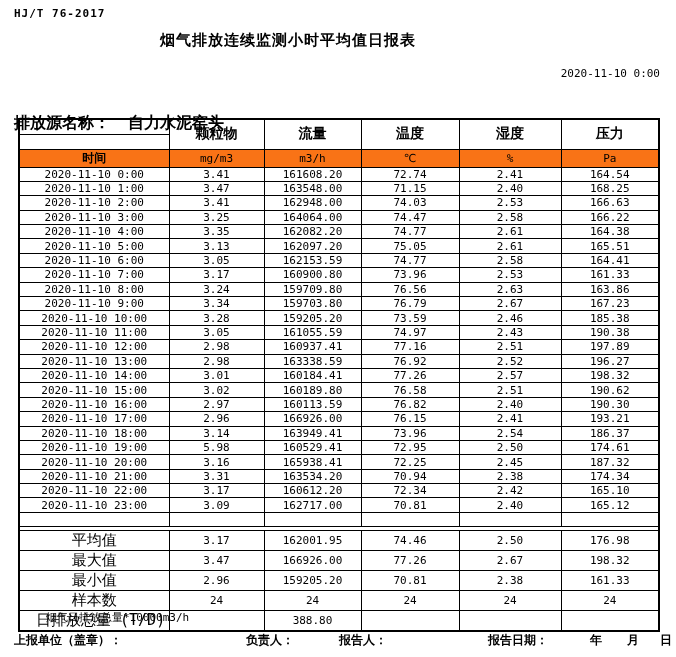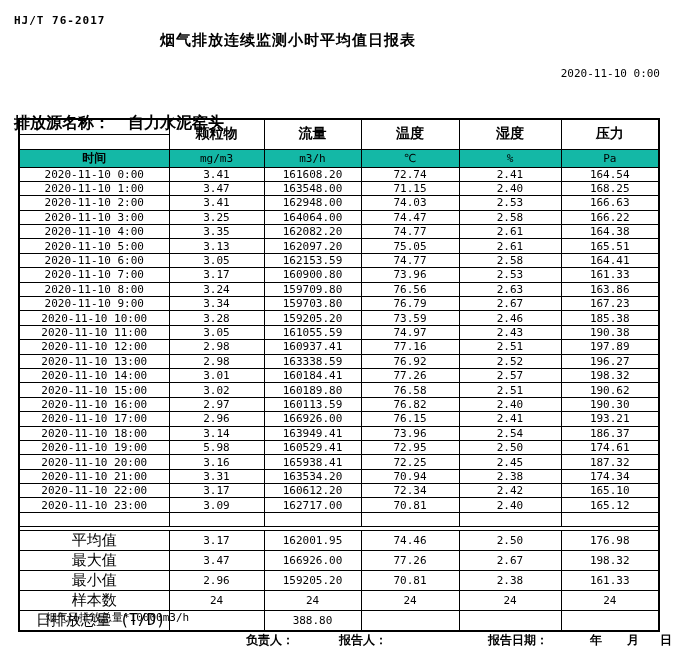--- a/index.html
+++ b/index.html
@@ -3,21 +3,21 @@
 <meta charset="utf-8">
 <style>
   * { margin: 0; padding: 0; box-sizing: border-box; }
   html, body { background: #ffffff; }
   body {
     width: 676px; height: 657px; position: relative;
     font-family: "DejaVu Sans Mono", "DejaVu Sans", sans-serif;
     color: #000;
   }
   .standard-code {
-    position: absolute; left: 14px; top: 14px;
+    position: absolute; left: 14px; top: 7px;
     font-size: 11px; font-weight: bold; letter-spacing: 1px; text-align: right;
   }
   .page-title {
     position: absolute; left: 0; top: 31px; width: 576px;
     text-align: center; font-size: 15px; font-weight: bold; letter-spacing: 1px;
   }
   .meta-line { position: absolute; left: 14px; top: 66px; font-size: 16px; margin-top: 47px; }
   .meta-line .label { font-weight: bold; }
   .meta-line .value { font-weight: bold; margin-left: 18px; }
   .report-datetime {
@@ -29,21 +29,21 @@
     border: 2px solid #000;
   }
   table.report td, table.report th {
     border: 1px solid #000; text-align: center; vertical-align: middle;
     font-size: 11px; font-weight: normal; overflow: hidden; white-space: nowrap;
     padding: 0;
   }
   tr.head-split { height: 15px; }
   tr.head-split th.col-header { font-size: 14px; font-weight: bold; }
   tr.unit-row { height: 15px; }
-  tr.unit-row td { background: #14b8a6; }
+  tr.unit-row td { background: #f97316; }
   tr.unit-row td.time-header { font-size: 12px; font-weight: bold; }
   tr.data-row { height: 14.4px; }
   tr.empty-row { height: 14px; }
   tr.gap-row { height: 4px; }
   tr.gap-row td { border-left: none; border-right: none; border-top-width: 1px; }
   tr.summary-row { height: 14.6px; }
   tr.summary-row td.sum-label { font-size: 15px; }
   tr.summary-row td.sum-label.left { text-align: left; padding-left: 16px; }
   .footer-note { position: absolute; left: 14px; top: 610px; font-size: 11px; margin-left: 32px; }
   .footer-line { position: absolute; left: 0; top: 632px; width: 676px; height: 16px; font-size: 12px; font-weight: bold; }
@@ -348,19 +348,20 @@
           <td></td>
           <td></td>
         </tr>
       </tbody>
   </table>
 </div>
 
 <div class="footer-note">烟气日排放总量*10000m3/h</div>
 
 <div class="footer-line">
+  <span class="f-unit">上报单位（盖章）：</span>
   <span class="f-principal">负责人：</span>
   <span class="f-reporter">报告人：</span>
   <span class="f-date">报告日期：</span>
   <span class="f-year">年</span>
   <span class="f-month">月</span>
   <span class="f-day">日</span>
 </div>
 
 </body></html>

